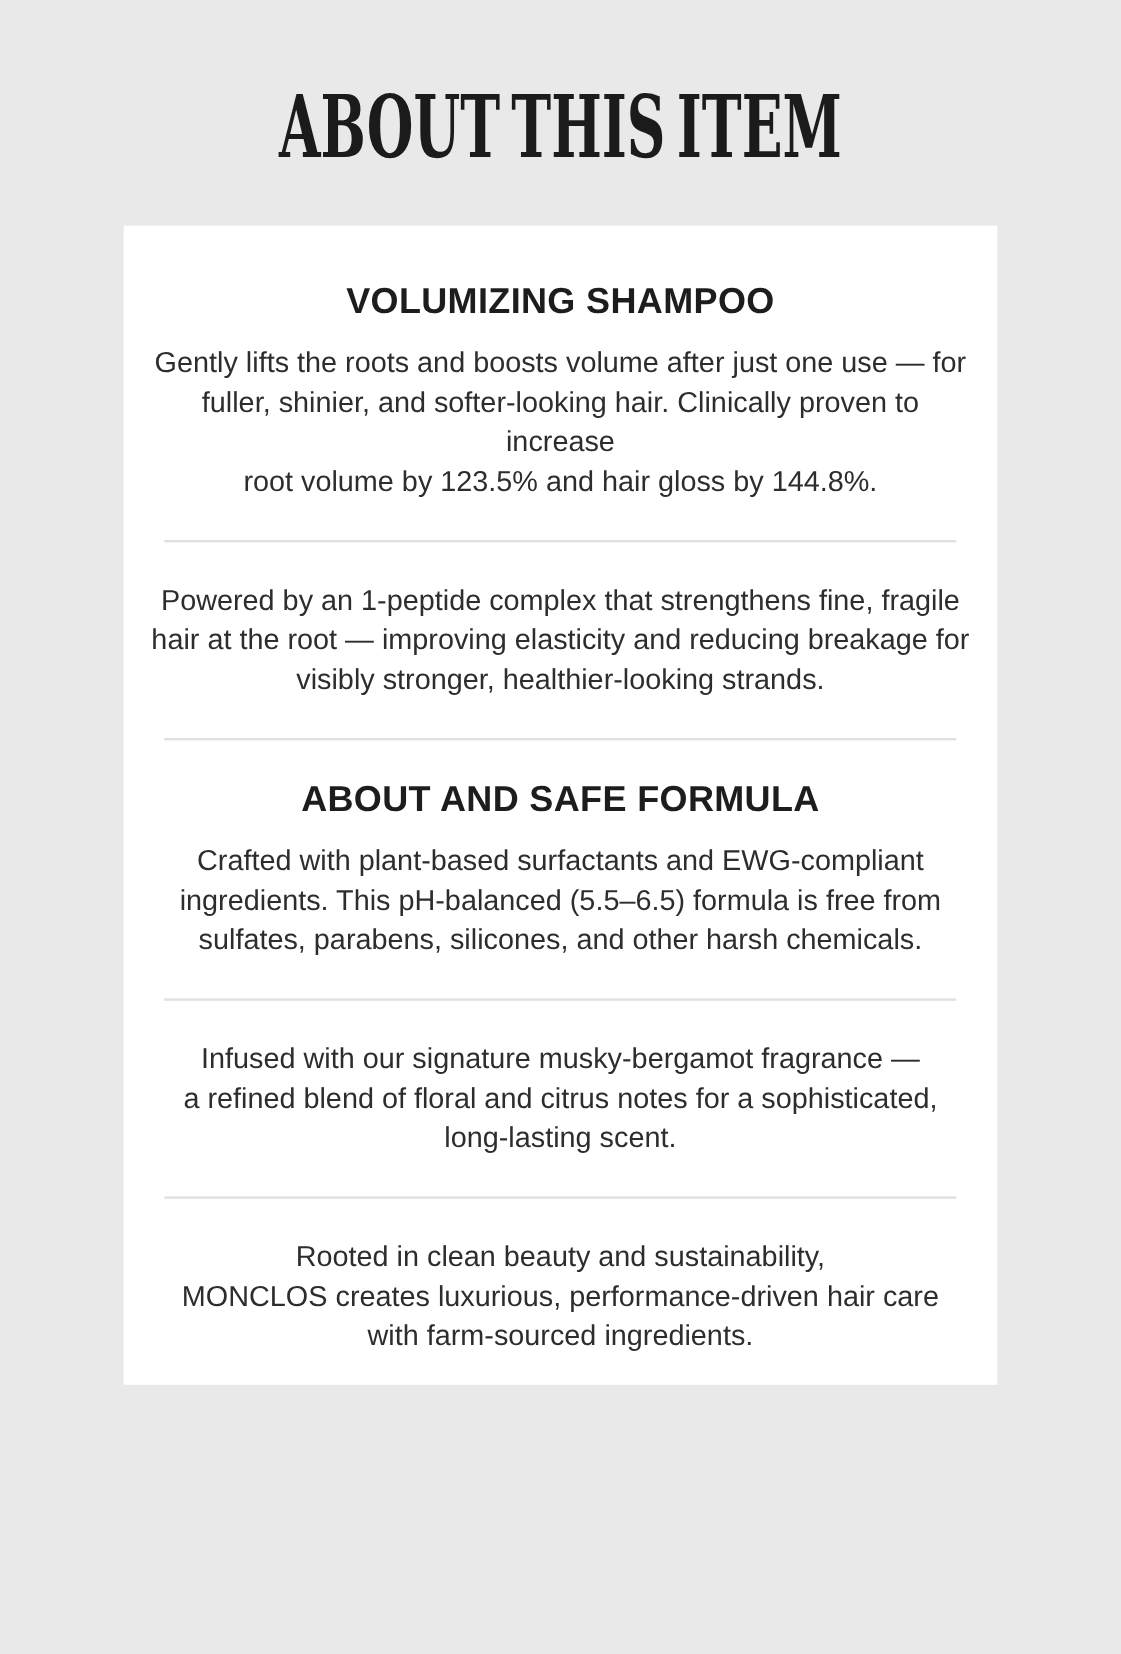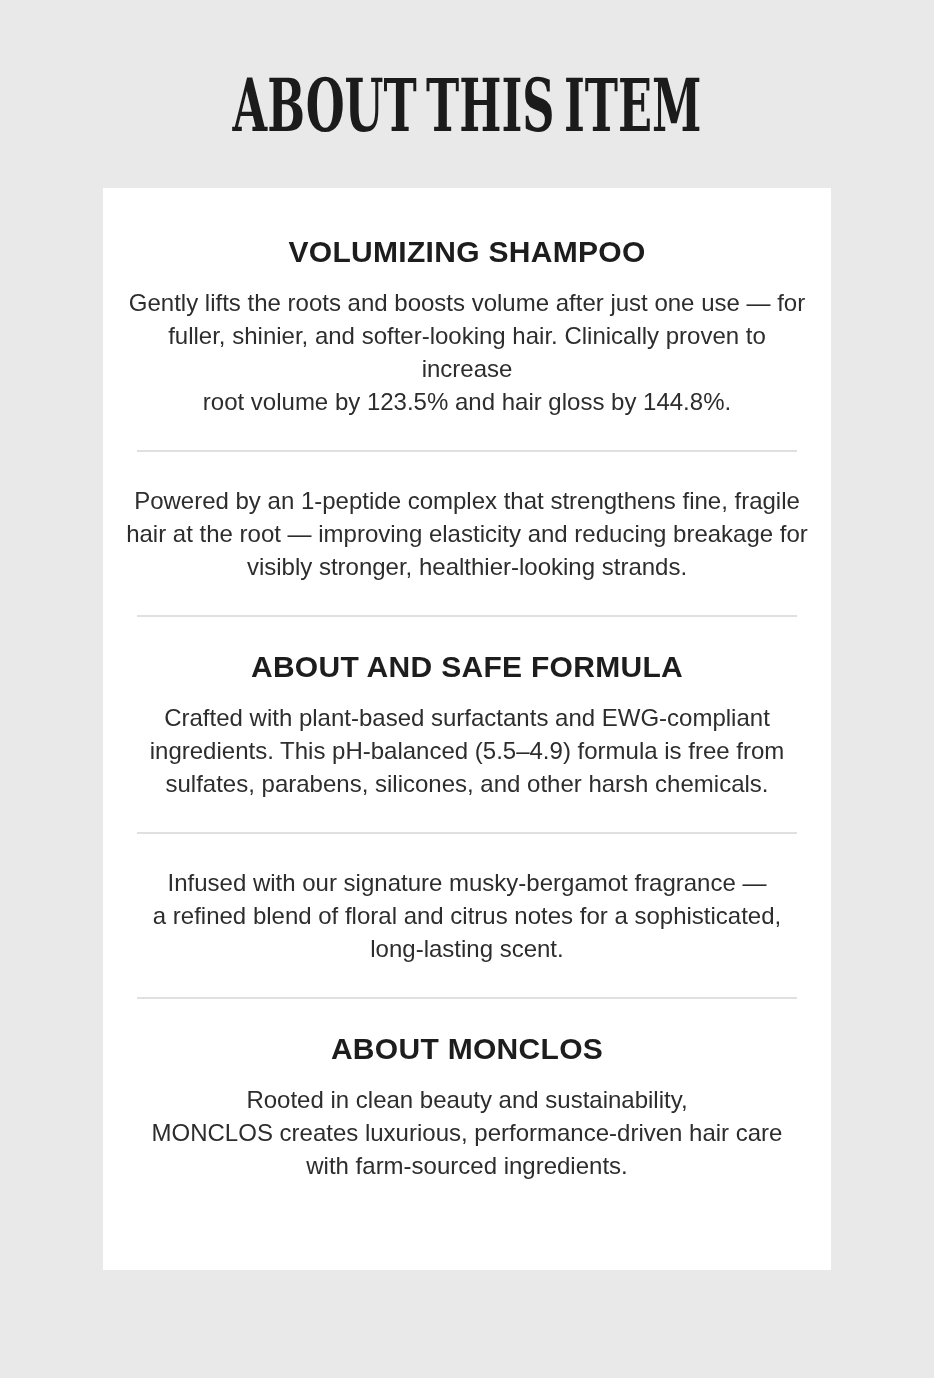--- a/index.html
+++ b/index.html
@@ -25,21 +25,21 @@
     transform: scaleX(0.62);
     transform-origin: center top;
     word-spacing: -10px;
     letter-spacing: 0px;
   }
   .card {
     box-sizing: border-box;
     width: 728px;
     margin: 46px auto 0;
     background: #ffffff;
-    padding: 46px 20px 88px;
+    padding: 46px 20px 24px;
   }
   .section-heading {
     margin: 0 0 16px;
     font-size: 30px;
     font-weight: 700;
     color: #1d1d1d;
     text-align: center;
     letter-spacing: 0.3px;
     line-height: 36px;
   }
@@ -78,34 +78,33 @@
     <p class="section-body">Powered by an 1-peptide complex that strengthens fine, fragile
 hair at the root — improving elasticity and reducing breakage for
 visibly stronger, healthier-looking strands.</p>
   </section>
 
   <hr class="section-divider">
 
   <section>
     <h2 class="section-heading">ABOUT AND SAFE FORMULA</h2>
     <p class="section-body">Crafted with plant-based surfactants and EWG-compliant
-ingredients. This pH-balanced (5.5–4.9) formula is free from
+ingredients. This pH-balanced (5.5–6.5) formula is free from
 sulfates, parabens, silicones, and other harsh chemicals.</p>
   </section>
 
   <hr class="section-divider">
 
   <section>
     <p class="section-body">Infused with our signature musky-bergamot fragrance —
 a refined blend of floral and citrus notes for a sophisticated,
 long-lasting scent.</p>
   </section>
 
   <hr class="section-divider">
 
   <section>
-    <h2 class="section-heading">ABOUT MONCLOS</h2>
     <p class="section-body">Rooted in clean beauty and sustainability,
 MONCLOS creates luxurious, performance-driven hair care
 with farm-sourced ingredients.</p>
   </section>
 
 </div>
 
 </body></html>

